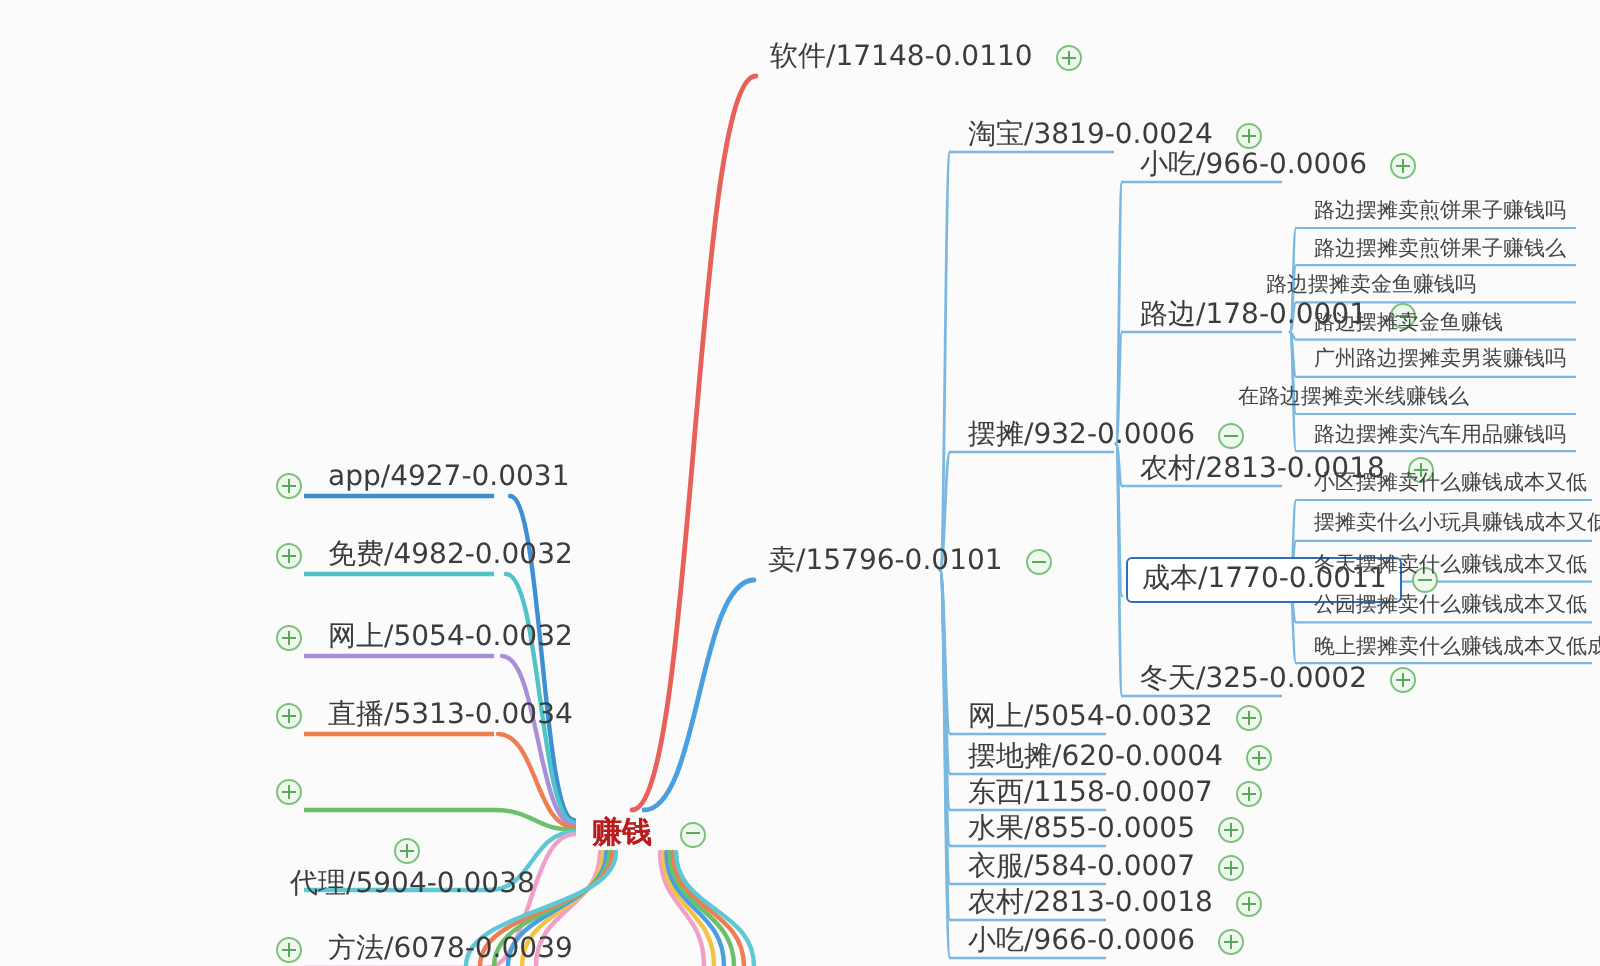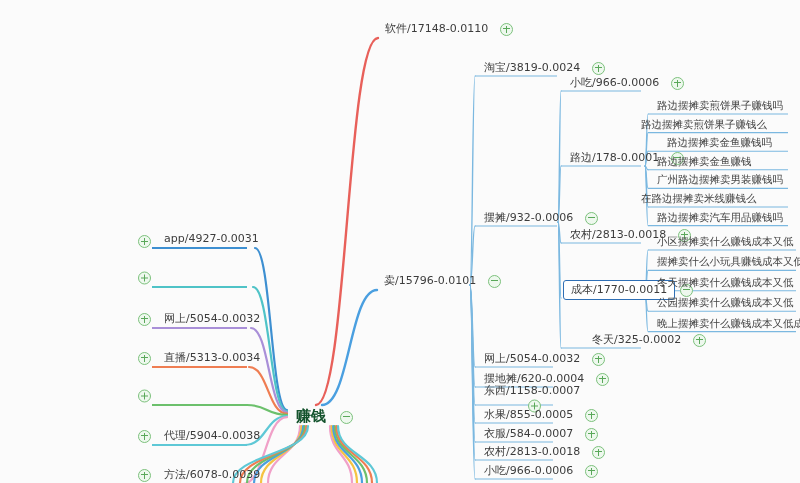--- a/index.html
+++ b/index.html
@@ -25,24 +25,24 @@
     border-radius:3px;
     background:transparent;
   }
   .node.boxed .label{
     border:1px solid #2f6fb5;
     background:#ffffff;
   }
   .node.root .label{
     font-size:15px;
     font-weight:bold;
-    color:#14532d;
+    color:#b91c1c;
     padding:5px 9px 6px 9px;
   }
-  .node.lvl1 .label{font-size:11px;}
+  .node.lvl1 .label{font-size:14px;}
   .node.leaf .label{font-size:10.5px;color:#444;}
 
   
   .exp{
     width:11px;height:11px;border-radius:50%;
     border:1px solid #7cc17c;
     background:#eef8ee;
     position:relative;
     flex:0 0 auto;
     margin-left:5px;
@@ -146,33 +146,34 @@
       <div class="node root" style="left: 287px; top: 417px; transform: translate(0px, -50%);">
         <span class="label">赚钱</span>
         <div class="exp minus"></div>
       </div>
       <div class="node lvl1" style="left: 138px; top: 239px; transform: translate(0px, -50%); align-items: flex-end;">
         <div class="exp left plus"></div>
         <span class="label">app/4927-0.0031</span>
       </div>
       <div class="node lvl1" style="left: 138px; top: 278px; transform: translate(0px, -50%);">
         <div class="exp left plus"></div>
+        <span class="label">免费/4982-0.0032</span>
       </div>
       <div class="node lvl1" style="left: 138px; top: 319px; transform: translate(0px, -50%);">
         <div class="exp left plus"></div>
         <span class="label">网上/5054-0.0032</span>
       </div>
       <div class="node lvl1" style="left: 138px; top: 358px; transform: translate(0px, -50%); align-items: center;">
         <div class="exp left plus"></div>
         <span class="label">直播/5313-0.0034</span>
       </div>
       <div class="node lvl1" style="left: 138px; top: 396px; transform: translate(0px, -50%);">
         <div class="exp left plus"></div>
       </div>
-      <div class="node lvl1" style="left: 138px; top: 436px; transform: translate(0px, -50%);">
+      <div class="node lvl1" style="left: 138px; top: 436px; transform: translate(0px, -50%); flex-direction: column;">
         <div class="exp left plus"></div>
         <span class="label">代理/5904-0.0038</span>
       </div>
       <div class="node lvl1" style="left: 138px; top: 475px; transform: translate(0px, -50%);">
         <div class="exp left plus"></div>
         <span class="label">方法/6078-0.0039</span>
       </div>
       <div class="node lvl1" style="left: 378px; top: 29px; transform: translate(0px, -50%);">
         <span class="label">软件/17148-0.0110</span>
         <div class="exp plus"></div>
@@ -190,21 +191,21 @@
         <div class="exp minus"></div>
       </div>
       <div class="node lvl1" style="left: 477px; top: 359px; transform: translate(0px, -50%);">
         <span class="label">网上/5054-0.0032</span>
         <div class="exp plus"></div>
       </div>
       <div class="node lvl1" style="left: 477px; top: 379px; transform: translate(0px, -50%);">
         <span class="label">摆地摊/620-0.0004</span>
         <div class="exp plus"></div>
       </div>
-      <div class="node lvl1" style="left: 477px; top: 397px; transform: translate(0px, -50%); flex-direction: column;">
+      <div class="node lvl1" style="left: 477px; top: 397px; transform: translate(0px, -50%);">
         <span class="label">东西/1158-0.0007</span>
         <div class="exp plus"></div>
       </div>
       <div class="node lvl1" style="left: 477px; top: 415px; transform: translate(0px, -50%);">
         <span class="label">水果/855-0.0005</span>
         <div class="exp plus"></div>
       </div>
       <div class="node lvl1" style="left: 477px; top: 434px; transform: translate(0px, -50%);">
         <span class="label">衣服/584-0.0007</span>
         <div class="exp plus"></div>
@@ -226,40 +227,40 @@
         <div class="exp minus"></div>
       </div>
       <div class="node lvl1" style="left: 563px; top: 235px; transform: translate(0px, -50%);">
         <span class="label">农村/2813-0.0018</span>
         <div class="exp plus"></div>
       </div>
       <div class="node lvl1 boxed" style="left: 563px; top: 290px; transform: translate(0px, -50%); border-radius: 10px;">
         <span class="label">成本/1770-0.0011</span>
         <div class="exp minus"></div>
       </div>
-      <div class="node lvl1" style="left: 585px; top: 340px; transform: translate(0px, -50%);">
+      <div class="node lvl1" style="left: 563px; top: 340px; transform: translate(0px, -50%);">
         <span class="label">冬天/325-0.0002</span>
         <div class="exp plus"></div>
       </div>
       <div class="node leaf" style="left: 650px; top: 106px; transform: translate(0px, -50%);">
         <span class="label">路边摆摊卖煎饼果子赚钱吗</span>
       </div>
-      <div class="node leaf" style="left: 634px; top: 124.6px; transform: translate(0px, -50%);">
+      <div class="node leaf" style="left: 650px; top: 124.6px; transform: translate(0px, -50%);">
         <span class="label">路边摆摊卖煎饼果子赚钱么</span>
       </div>
-      <div class="node leaf" style="left: 660px; top: 143.2px; transform: translate(0px, -50%);">
+      <div class="node leaf" style="left: 626px; top: 143.2px; transform: translate(0px, -50%);">
         <span class="label">路边摆摊卖金鱼赚钱吗</span>
       </div>
       <div class="node leaf" style="left: 650px; top: 161.8px; transform: translate(0px, -50%);">
         <span class="label">路边摆摊卖金鱼赚钱</span>
       </div>
       <div class="node leaf" style="left: 650px; top: 180.4px; transform: translate(0px, -50%);">
         <span class="label">广州路边摆摊卖男装赚钱吗</span>
       </div>
-      <div class="node leaf" style="left: 634px; top: 199px; transform: translate(0px, -50%); text-align: right;">
+      <div class="node leaf" style="left: 612px; top: 199px; transform: translate(0px, -50%); text-align: right;">
         <span class="label">在路边摆摊卖米线赚钱么</span>
       </div>
       <div class="node leaf" style="left: 650px; top: 217.6px; transform: translate(0px, -50%);">
         <span class="label">路边摆摊卖汽车用品赚钱吗</span>
       </div>
       <div class="node leaf" style="left: 650px; top: 242px; transform: translate(0px, -50%);">
         <span class="label">小区摆摊卖什么赚钱成本又低</span>
       </div>
       <div class="node leaf" style="left: 650px; top: 262.4px; transform: translate(0px, -50%);">
         <span class="label">摆摊卖什么小玩具赚钱成本又低</span>

